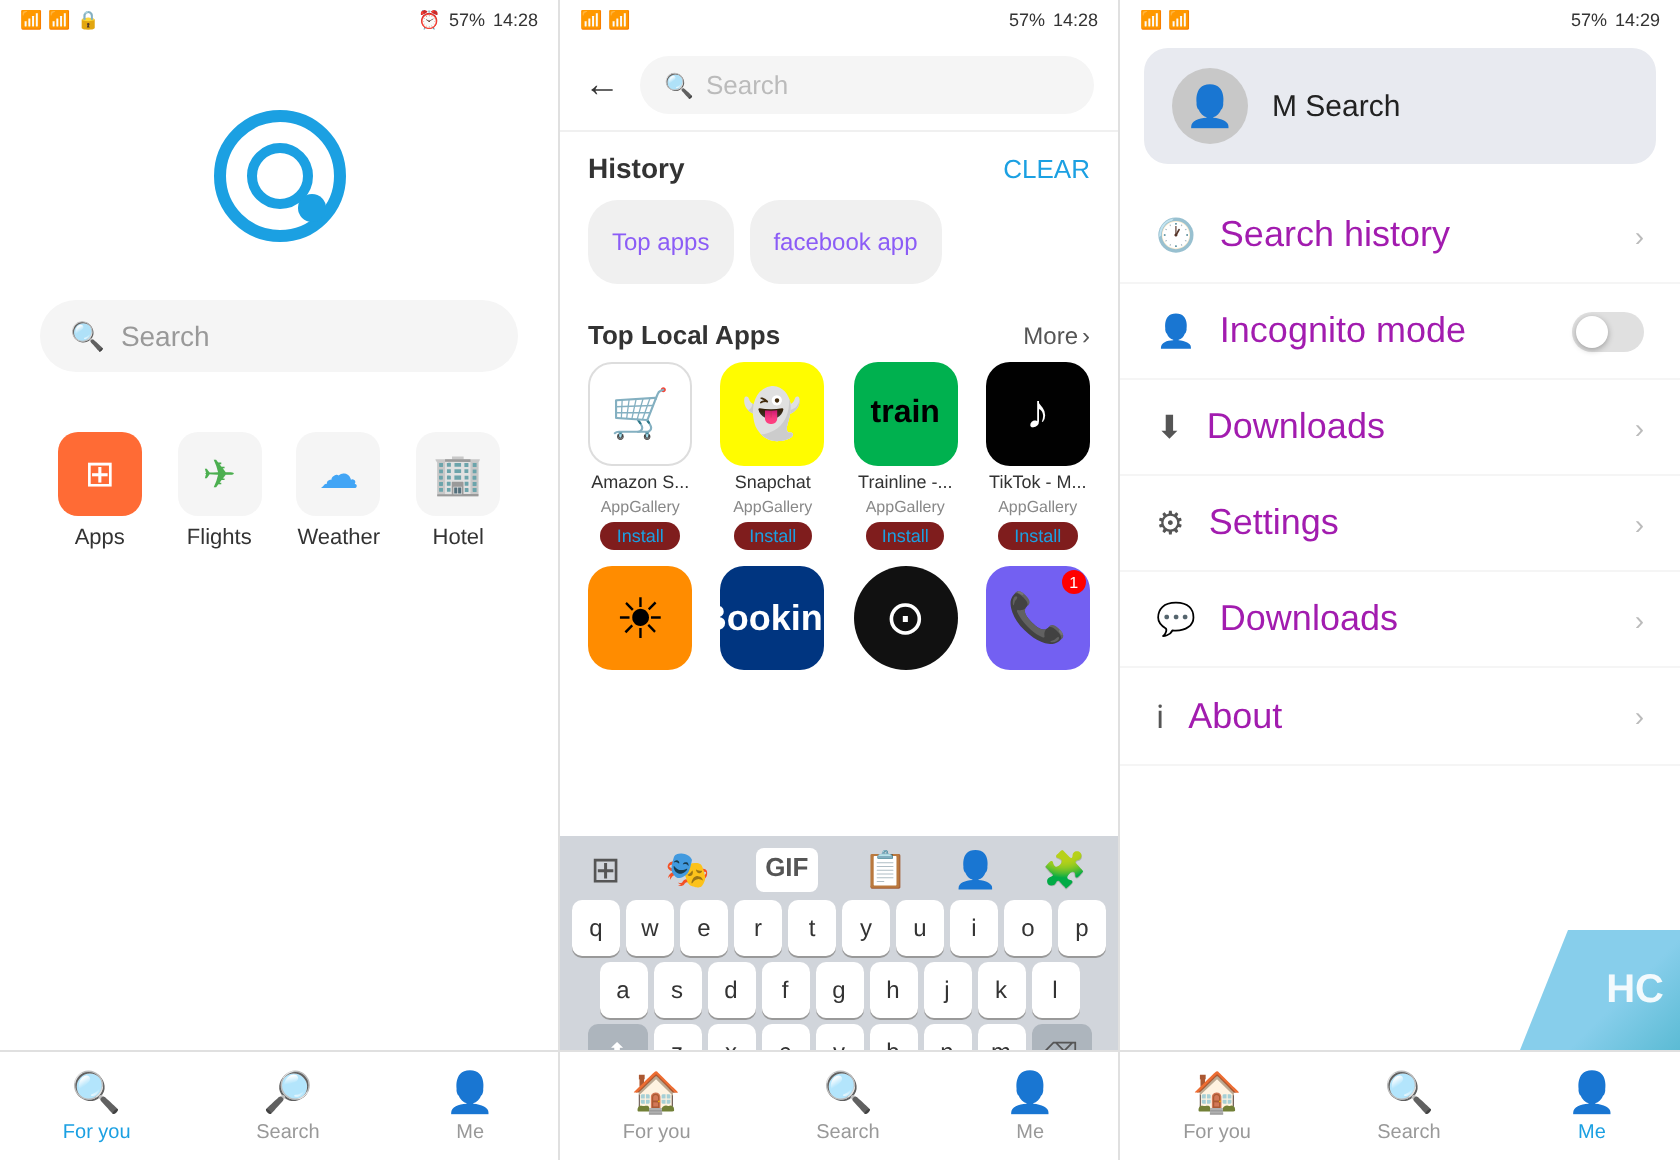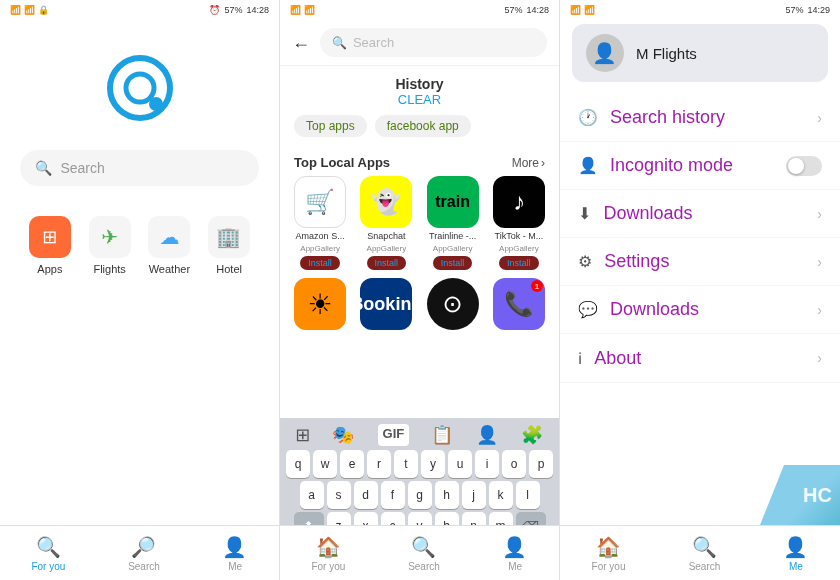--- a/index.html
+++ b/index.html
@@ -154,37 +154,36 @@
 
     .history-section {
       padding: 10px 14px;
     }
 
     .history-header {
       display: flex;
       justify-content: space-between;
       align-items: center;
       margin-bottom: 8px;
-      flex-direction: column;
     }
 
     .history-title { font-size: 14px; font-weight: 600; color: #333; }
     .clear-btn { font-size: 13px; color: #1ba0e2; cursor: pointer; }
 
     .history-tags {
       display: flex;
       gap: 8px;
     }
 
     .history-tag {
       background: #f0f0f0;
       border-radius: 15px;
-      padding: 4px 12px;
+      padding: 14px 12px;
       font-size: 12px;
-      color: #4d7c0f;
+      color: #8b5cf6;
     }
 
     .section-header {
       display: flex;
       justify-content: space-between;
       align-items: center;
       padding: 8px 14px 6px;
     }
 
     .section-title { font-size: 13px; font-weight: 600; color: #333; }
@@ -687,21 +686,21 @@
     <div class="status-right">
       <span style="font-size:9px">57%</span>
       <span style="font-size:9px">14:29</span>
     </div>
   </div>
 
   <div class="user-header">
     <div class="avatar-circle">
       <span>👤</span>
     </div>
-    <span class="user-name">M Flights</span>
+    <span class="user-name">M Search</span>
   </div>
 
   <div class="menu-list">
 
     <div class="menu-item">
       <div class="menu-left">
         <span class="menu-icon">🕐</span>
         <span class="menu-label">Search history</span>
       </div>
       <span class="menu-chevron">›</span>

